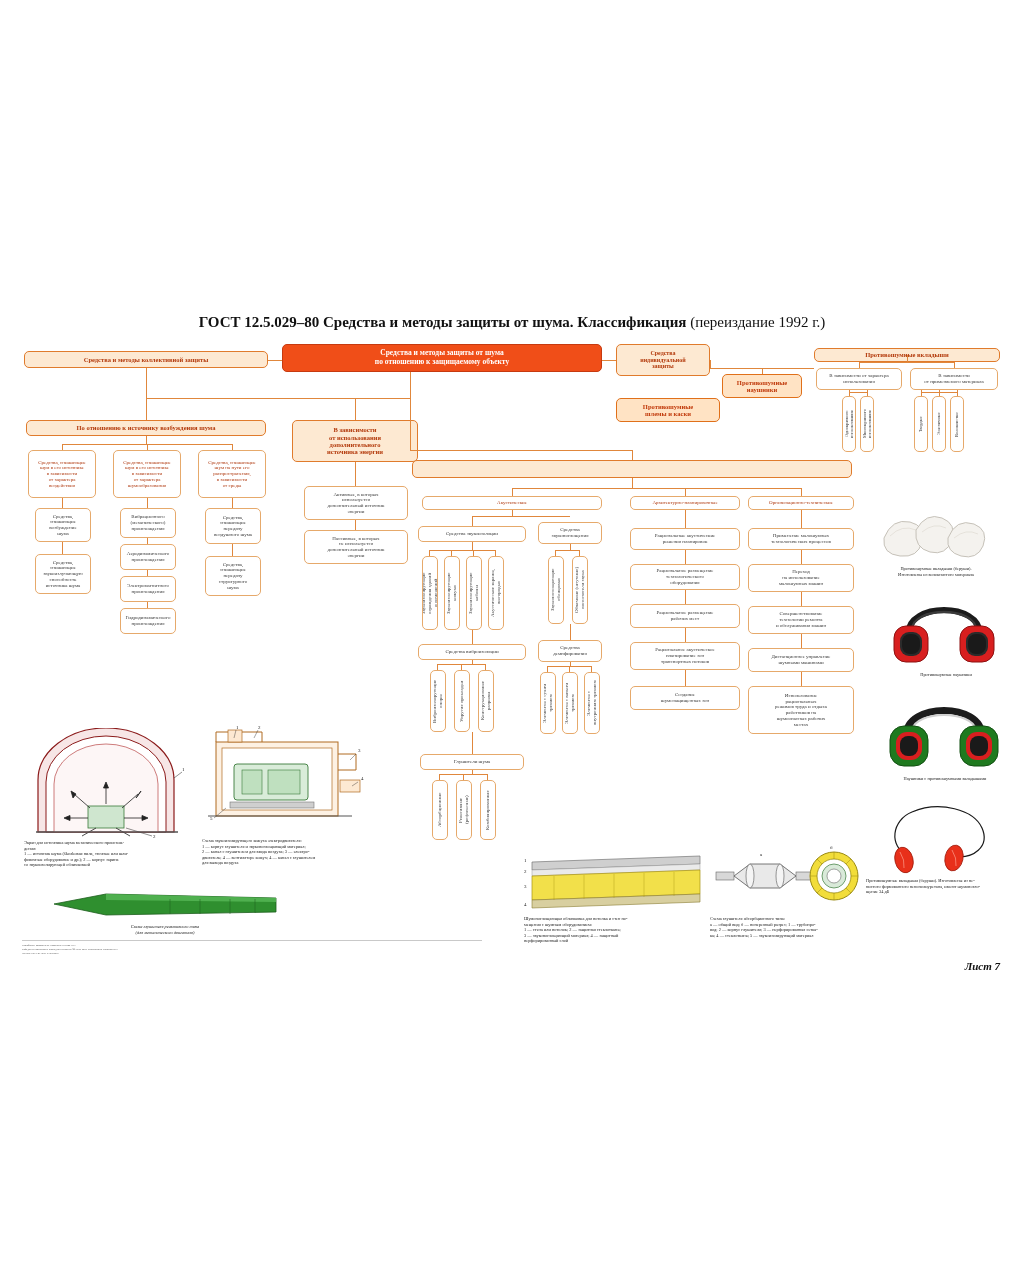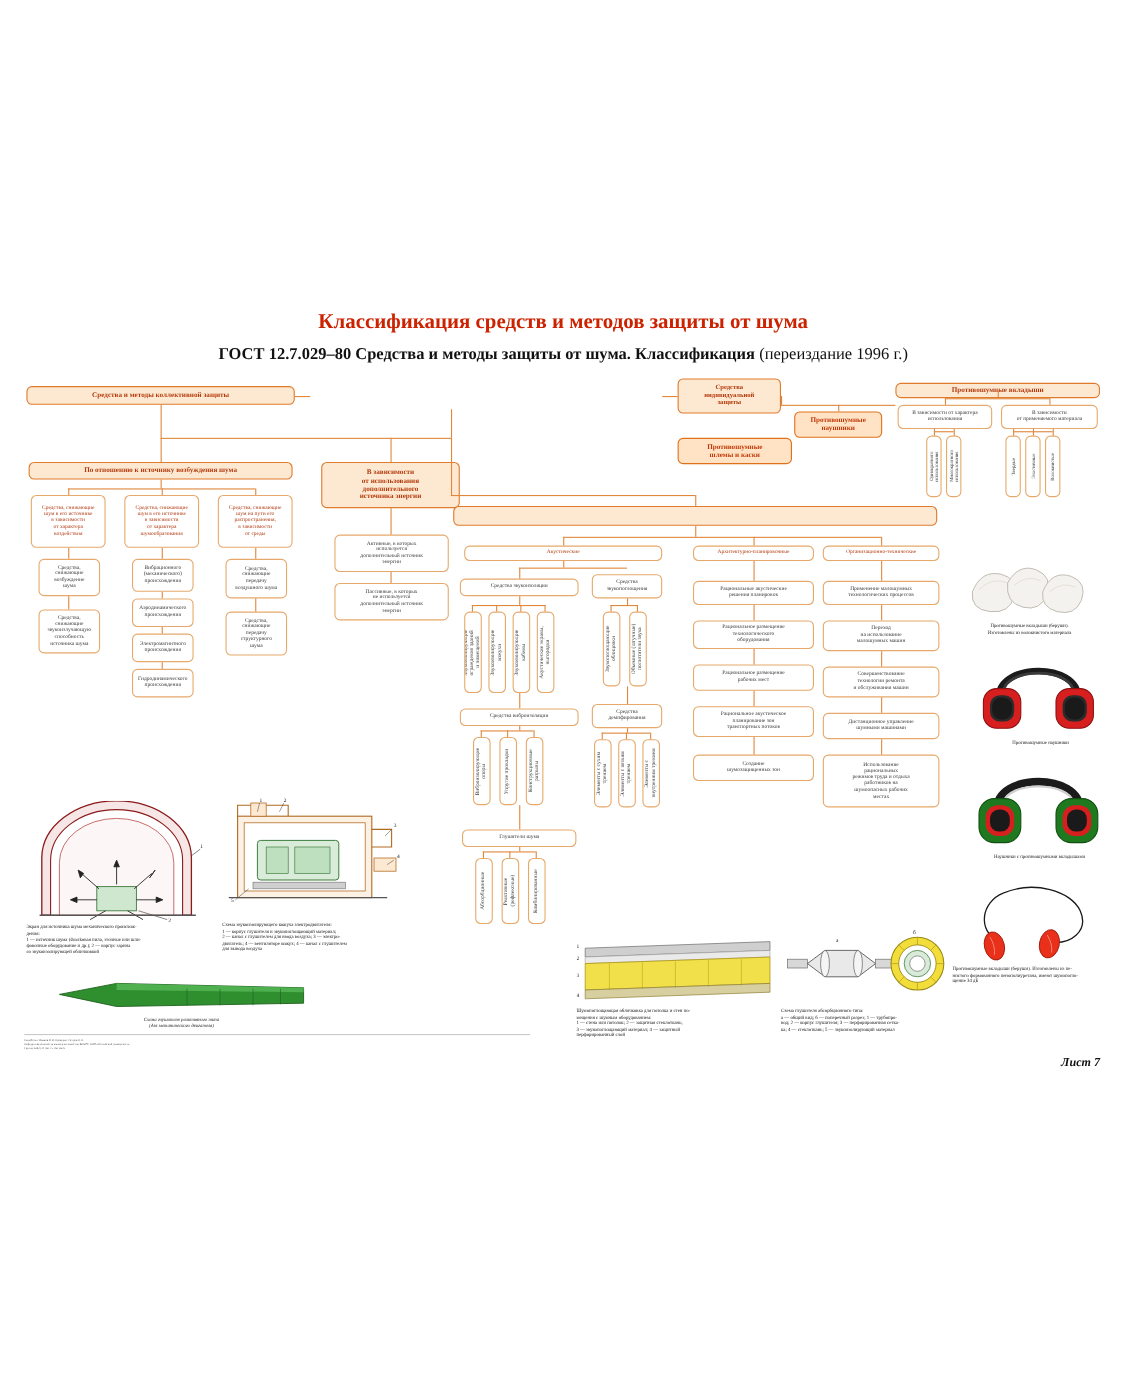--- a/index.html
+++ b/index.html
@@ -86,25 +86,26 @@
     position:absolute; right:14px; top:688px;
     font-size:11px; font-style:italic; font-weight:bold; color:#111;
   }
 </style>
 </head>
 <body>
 
 <div id="poster">
   <div class="sheet">
 
-    <div class="title-main">Классификация средств и методов защиты от шума</div>
     <div class="title-sub">
-      <span>ГОСТ 12.7.029–80 Средства и методы защиты от шума. Классификация</span><span class="light"> (переиздание 1996 г.)</span>
-    </div>
-
+      <span>ГОСТ 12.5.029–80 Средства и методы защиты от шума. Классификация</span><span class="light"> (переиздание 1992 г.)</span>
+    </div>
+
+    <div class="box red" style="left:272px;top:72px;width:320px;height:28px;font-size:7.5px;white-space:pre-line;">Средства и методы защиты от шума
+по отношению к защищаемому объекту</div>
     <div class="box lvl1 b-bold" style="left:14px;top:79px;width:244px;height:17px;font-size:6.5px;">Средства и методы коллективной защиты</div>
     <div class="box lvl1 b-bold" style="left:606px;top:72px;width:94px;height:32px;font-size:6px;white-space:pre-line;">Средства
 индивидуальной
 защиты</div>
 
     <div class="ln h" style="left:258px;top:88px;width:14px;"></div>
     <div class="ln h" style="left:592px;top:88px;width:14px;"></div>
     <div class="ln v" style="left:136px;top:96px;height:30px;"></div>
     <div class="ln v" style="left:400px;top:100px;height:26px;"></div>
     <div class="ln h" style="left:136px;top:126px;width:264px;"></div>

